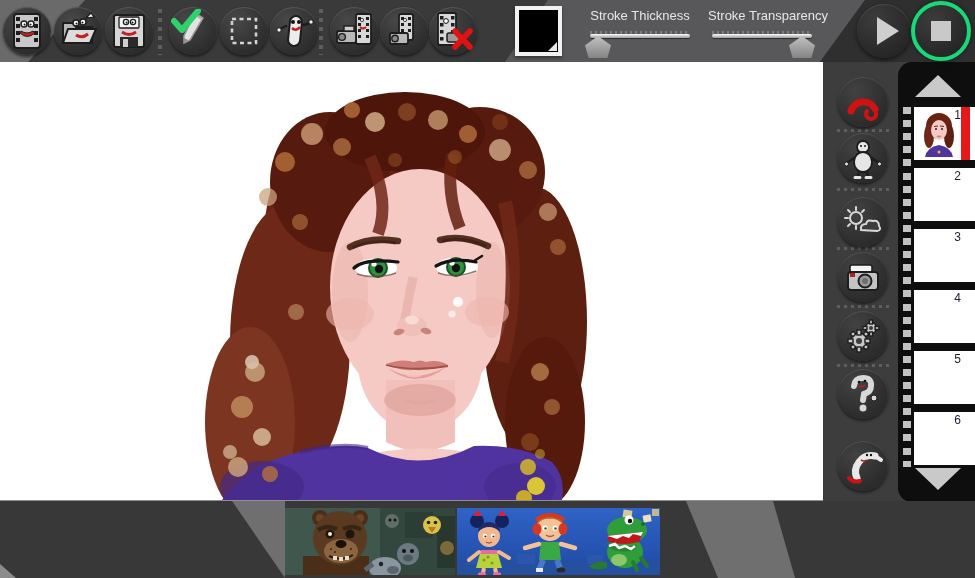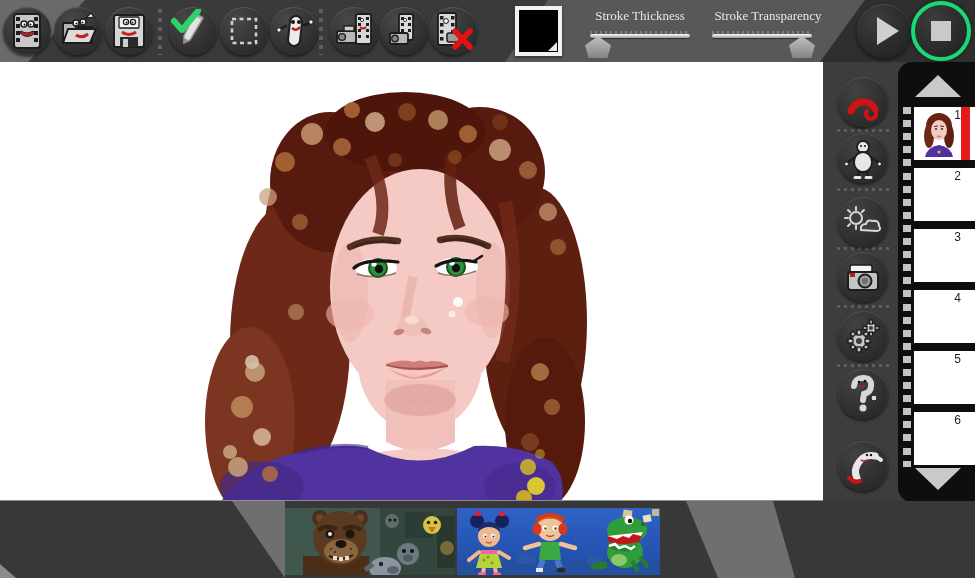--- a/index.html
+++ b/index.html
@@ -20,21 +20,21 @@
     cursor:pointer;}
   .tool-btn svg{position:absolute;left:2px;top:2px;}
   .vsep{position:absolute;top:9px;width:4px;height:46px;
     background:repeating-linear-gradient(180deg,#5e5e5e 0 4px,transparent 4px 9px);}
 
   .swatch{left:515px;top:6px;width:39px;height:42px;border:4px solid #f2f2f2;background:#000;
     box-shadow:0 2px 3px rgba(0,0,0,.4);cursor:pointer;}
   .swatch .corner{position:absolute;right:1px;bottom:1px;width:0;height:0;
     border-left:9px solid transparent;border-bottom:9px solid #e8e8e8;}
 
-  .slider-label{position:absolute;top:8px;width:140px;text-align:center;font-size:13px;color:#e6e6e6;font-family:Liberation Serif, serif;}
+  .slider-label{position:absolute;top:8px;width:140px;text-align:center;font-size:13px;color:#e6e6e6;}
   .slider{position:absolute;top:30px;width:100px;height:30px;}
   .slider .ticks{position:absolute;left:0;top:1px;width:100%;height:3px;
     background:repeating-linear-gradient(90deg,#7d7d7d 0 2px,transparent 2px 5px);}
   .slider .track{position:absolute;left:0;top:4px;width:100%;height:4px;border-radius:2px;
     background:linear-gradient(#fefefe,#9a9a9a);box-shadow:0 1px 1px rgba(0,0,0,.5);}
   .slider .thumb{position:absolute;top:6px;width:26px;height:22px;
     background:linear-gradient(#c2c2c2,#848484);
     clip-path:polygon(50% 0,100% 42%,86% 100%,14% 100%,0 42%);cursor:pointer;}
 
   .play-btn{left:857px;top:4px;width:54px;height:54px;border-radius:50%;

